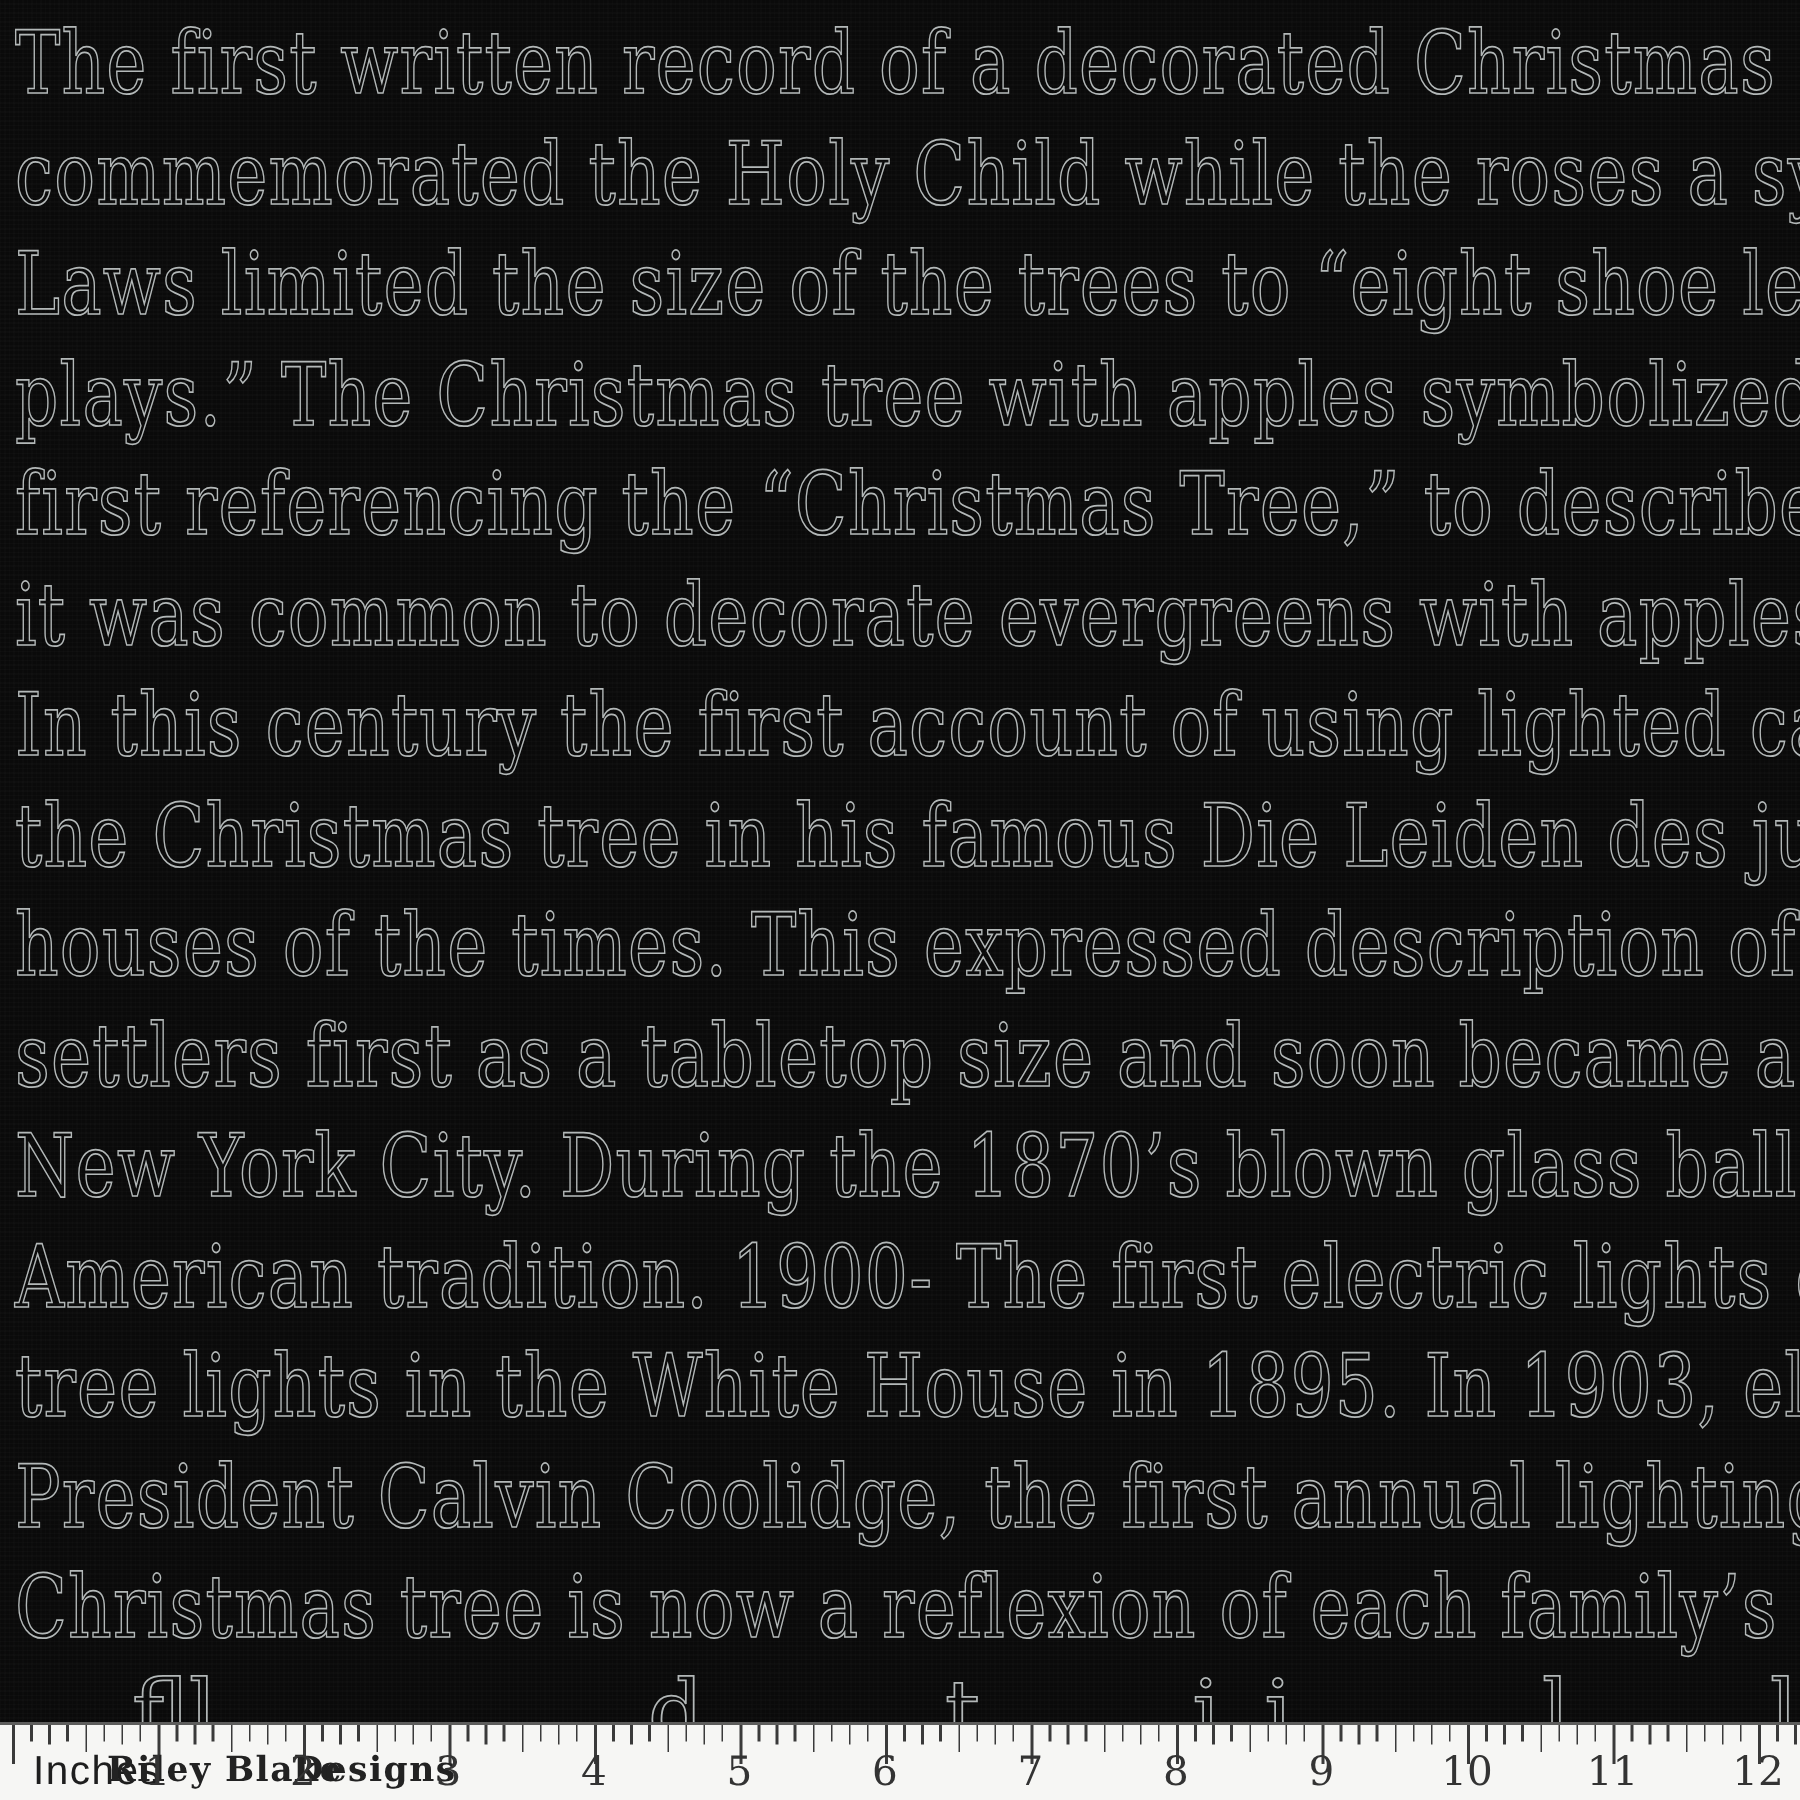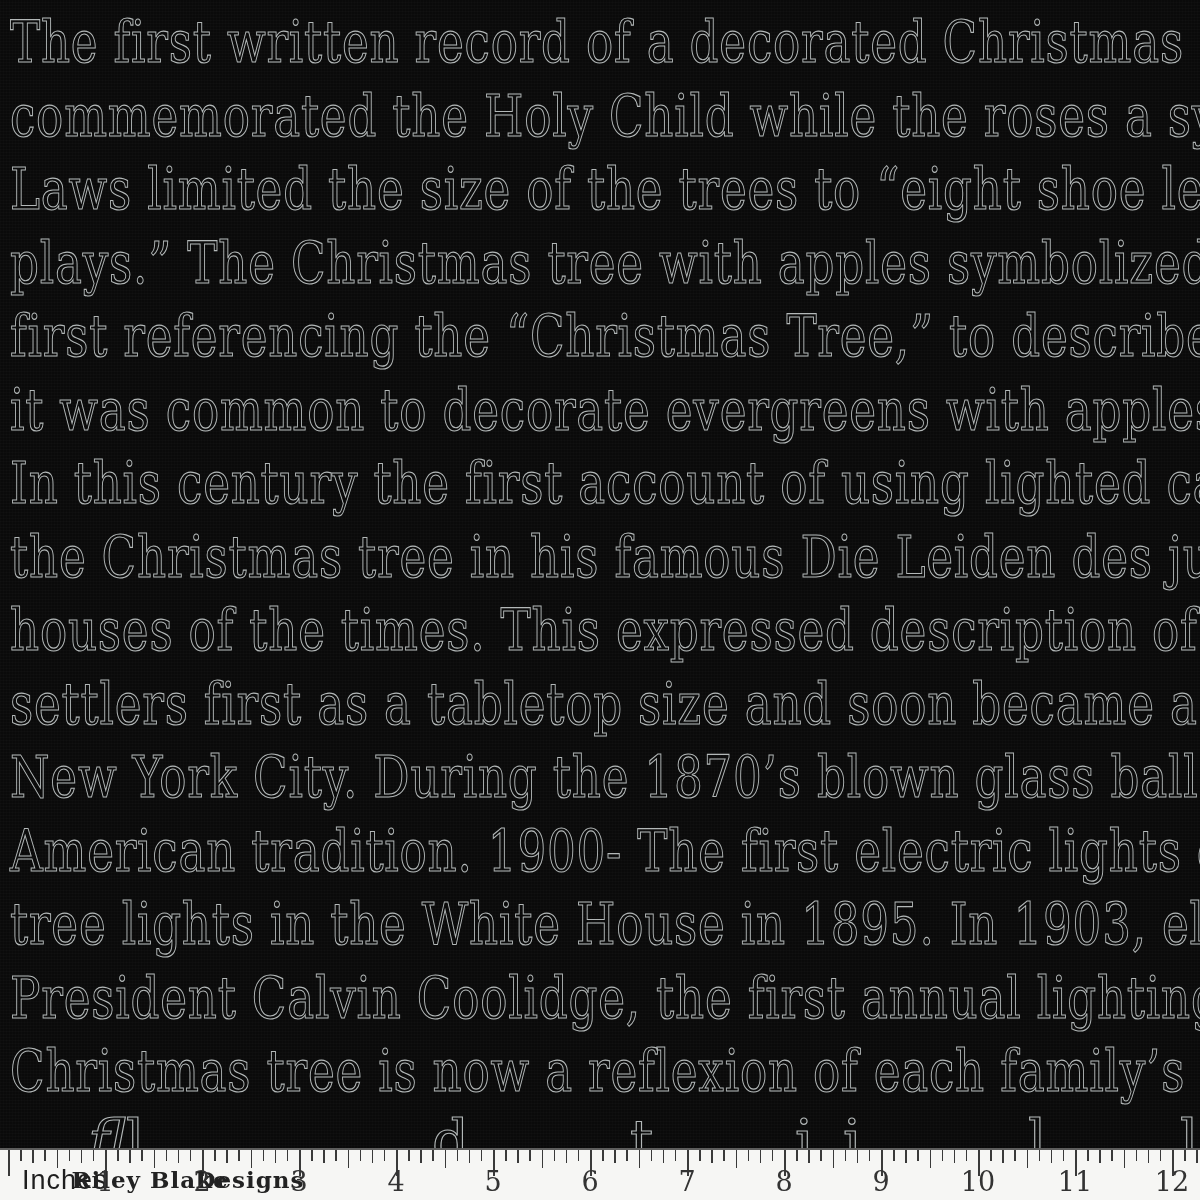--- a/index.html
+++ b/index.html
@@ -81,21 +81,21 @@
       <div class="fline">it was common to decorate evergreens with apples, g</div>
       <div class="fline">In this century the first account of using lighted can</div>
       <div class="fline">the Christmas tree in his famous Die Leiden des ju</div>
       <div class="fline">houses of the times. This expressed description of li</div>
       <div class="fline">settlers first as a tabletop size and soon became a fl</div>
       <div class="fline">New York City. During the 1870’s blown glass ball or</div>
       <div class="fline">American tradition. 1900- The first electric lights on</div>
       <div class="fline">tree lights in the White House in 1895. In 1903, elec</div>
       <div class="fline">President Calvin Coolidge, the first annual lighting o</div>
       <div class="fline">Christmas tree is now a reflexion of each family’s u</div>
-      <span class="clip-frag" style="left: 88px; font-style: italic;">fl</span>
+      <span class="clip-frag" style="left: 88px;">fl</span>
       <span class="clip-frag" style="left: 126px;">l</span>
       <span class="clip-frag" style="left: 432px;">d</span>
       <span class="clip-frag" style="left: 630px;">t</span>
       <span class="clip-frag" style="left: 795px;">i</span>
       <span class="clip-frag" style="left: 843px;">i</span>
       <span class="clip-frag" style="left: 1028px;">l</span>
       <span class="clip-frag" style="left: 1180px;">l</span>
     </div>
 
   <div class="ruler">

